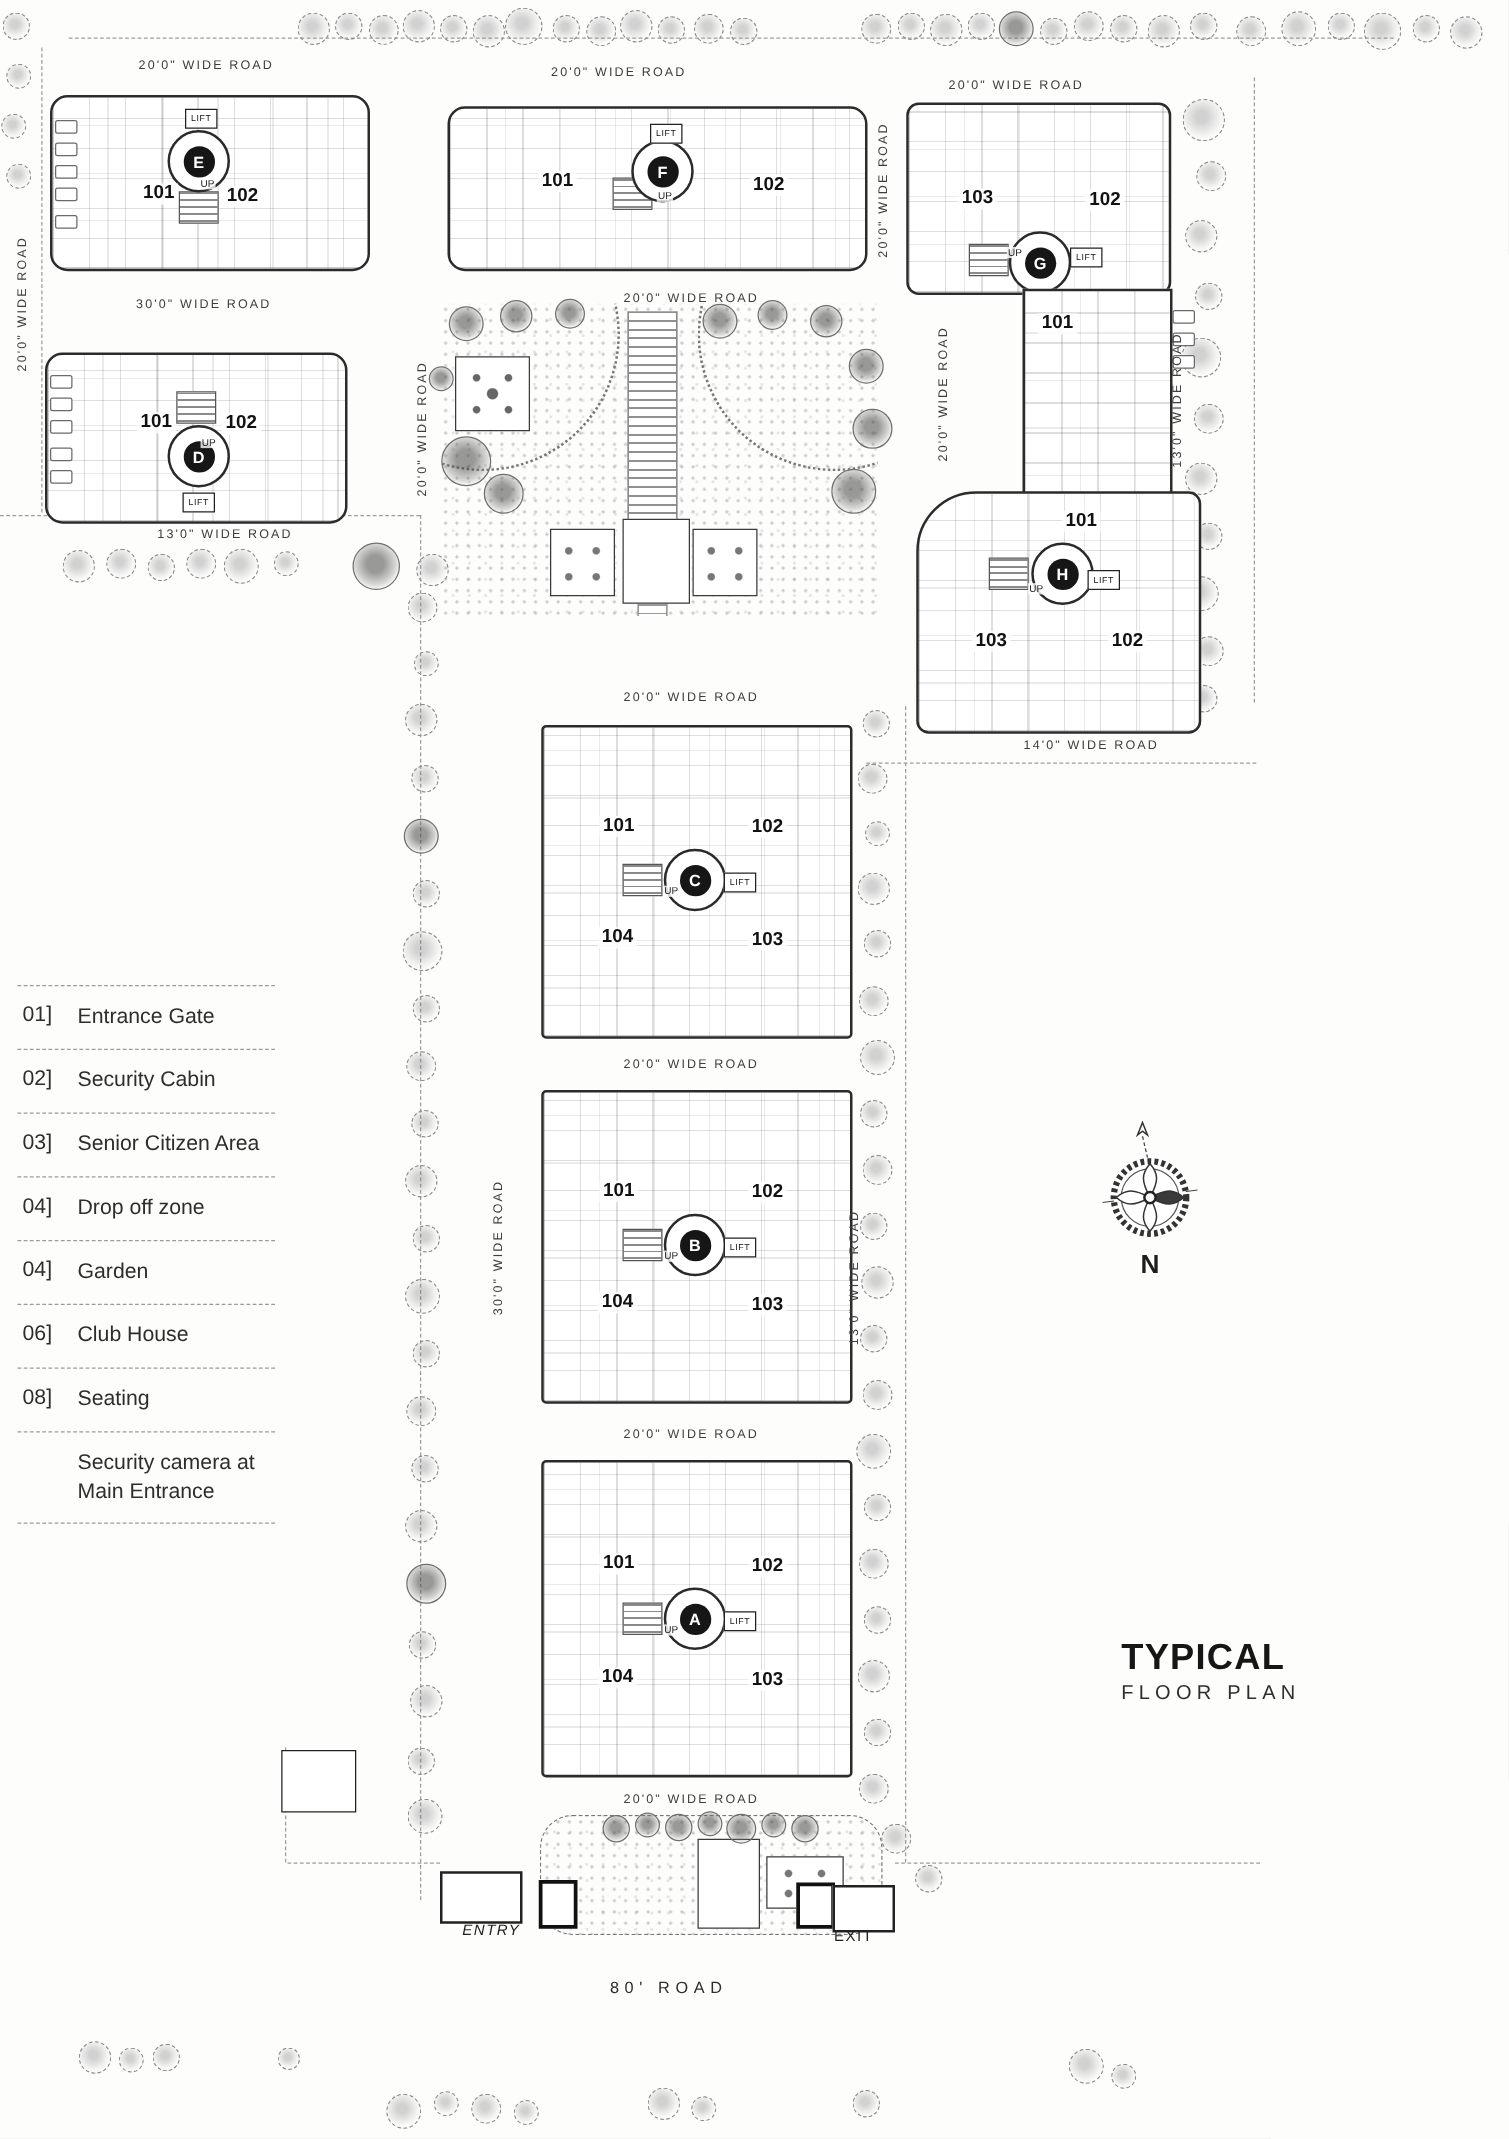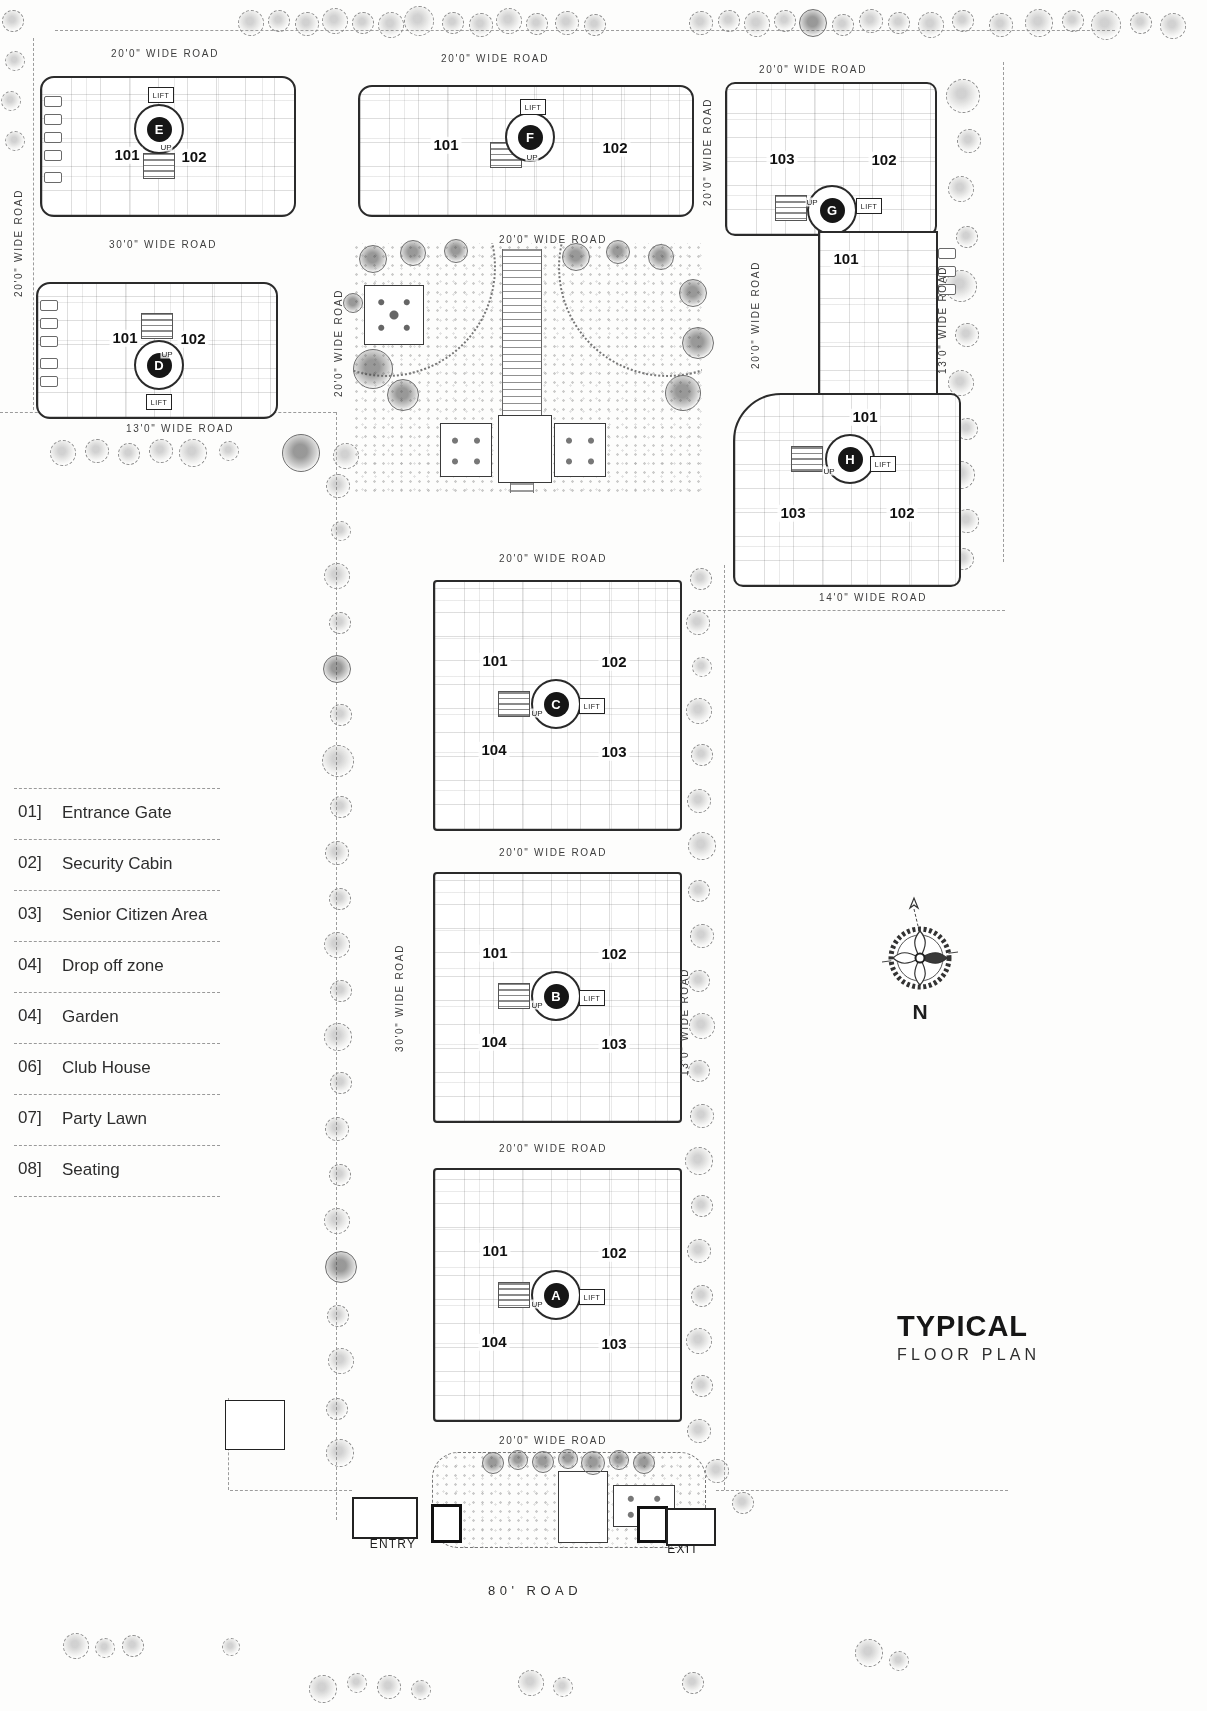--- a/index.html
+++ b/index.html
@@ -108,21 +108,21 @@
     <div class="gbox" style="left:125px;top:18px;width:48px;height:70px;"></div>
     <div class="gbox dots4" style="left:180px;top:32px;width:60px;height:40px;"></div>
   </div>
 
   <div class="gate-box" style="left:352px;top:1497px;width:62px;height:38px;"></div>
   <div class="cabin" style="left:431px;top:1504px;width:25px;height:33px;"></div>
   <div class="cabin" style="left:637px;top:1506px;width:25px;height:31px;"></div>
   <div class="gate-box" style="left:666px;top:1508px;width:46px;height:34px;"></div>
   <div class="gate-box" style="left:225px;top:1400px;width:58px;height:48px;border-width:1.5px;"></div>
 
-  <div class="small-label" style="left:393px;top:1544px;">ENTRY</div>
+  <div class="small-label" style="left:393px;top:1544px;font-style:italic;">ENTRY</div>
   <div class="small-label" style="left:683px;top:1549px;">EXIT</div>
   <div id="road80-label">80' ROAD</div>
 
   <div id="legend">
   <div class="legend-row">
     <span class="legend-num">01]</span>
     <span class="legend-lab">Entrance Gate</span>
   </div>
 
   <div class="legend-row">
@@ -143,32 +143,32 @@
   <div class="legend-row">
     <span class="legend-num">04]</span>
     <span class="legend-lab">Garden</span>
   </div>
 
   <div class="legend-row">
     <span class="legend-num">06]</span>
     <span class="legend-lab">Club House</span>
   </div>
 
-  <div class="legend-row">
-    <span class="legend-num">07]</span>
-    <span class="legend-lab">Party Lawn</span>
-  </div>
 
   <div class="legend-row">
     <span class="legend-num">08]</span>
     <span class="legend-lab">Seating</span>
   </div>
 
 
 
+  <div class="legend-row">
+    <span class="legend-num"></span>
+    <span class="legend-lab">Security camera at Main Entrance</span>
+  </div>
 </div>
 
   <svg id="compass" width="80" height="104" viewBox="0 0 80 104">
     <polygon points="30,12 34,2 38,12 34,9" fill="none" stroke="#333" stroke-width="1.2"></polygon>
     <line x1="34" y1="13" x2="38" y2="30" stroke="#444" stroke-width="1" stroke-dasharray="3 2"></line>
     <line x1="2" y1="66" x2="78" y2="56" stroke="#444" stroke-width="1"></line>
     <circle cx="40" cy="62" r="29" fill="#fff" stroke="#333" stroke-width="5" stroke-dasharray="3 2.6"></circle>
     <circle cx="40" cy="62" r="23" fill="#fff" stroke="#555" stroke-width="1"></circle>
     <path d="M40,62 C33,49 33,43 40,35 C47,43 47,49 40,62 Z" fill="#fff" stroke="#333" stroke-width="1.2"></path>
     <path d="M40,62 C33,75 33,81 40,89 C47,81 47,75 40,62 Z" fill="#fff" stroke="#333" stroke-width="1.2"></path>

